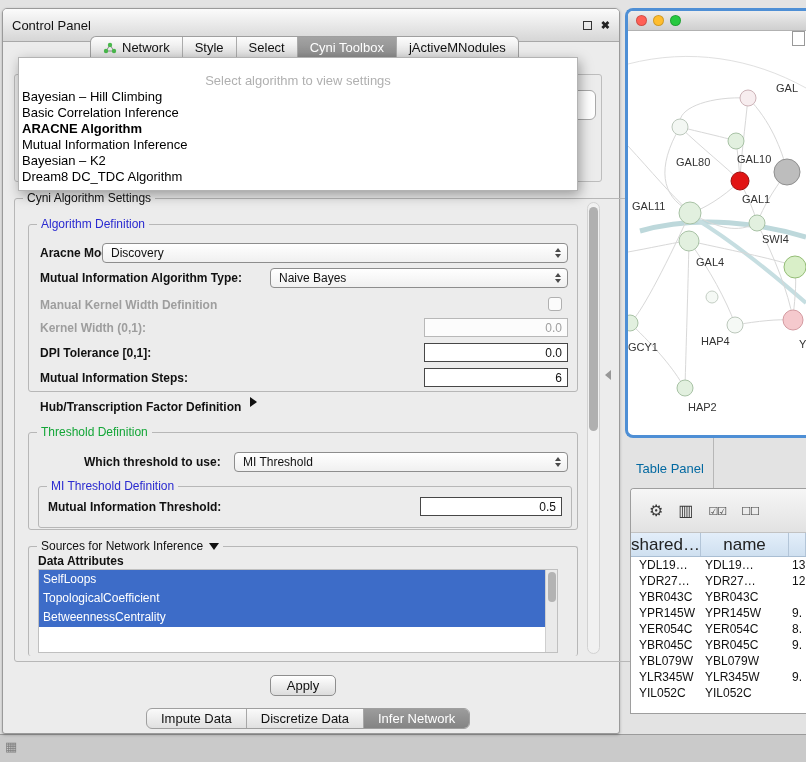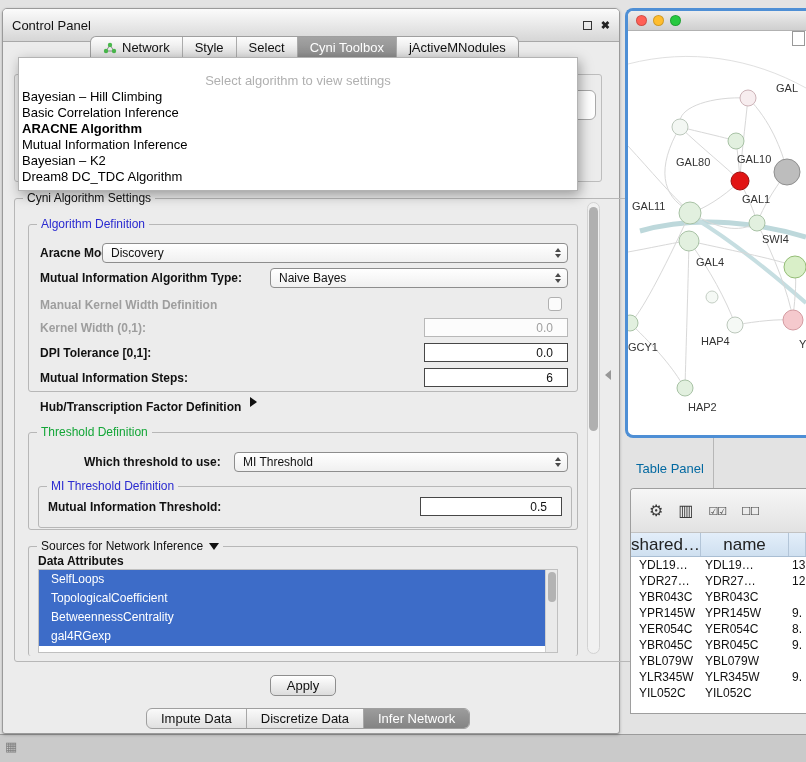--- a/index.html
+++ b/index.html
@@ -44,31 +44,31 @@
   .flabel{font-weight:bold;line-height:20px;white-space:nowrap}
   .flabel.disabled{color:#9e9e9e}
 
   .combo{height:20px;display:flex;align-items:center;background:linear-gradient(#ffffff,#f0f0f0);border:1px solid #8d8d8d;border-radius:4px;padding-left:8px}
   .combo-value{font-size:12px;color:#111}
   .combo-arrows{margin-left:auto;display:flex;flex-direction:column;gap:2px;padding-right:6px}
   .combo-arrows i{display:block;width:0;height:0;border-left:3.5px solid transparent;border-right:3.5px solid transparent}
   .combo-arrows i.up{border-bottom:4px solid #4a4a4a}
   .combo-arrows i.down{border-top:4px solid #4a4a4a}
 
-  .tfield{height:19px;background:#fff;border:1px solid #474747;text-align:right;padding:2px 14px;font-size:12px;color:#111}
+  .tfield{height:19px;background:#fff;border:1px solid #474747;text-align:right;padding:2px 5px;font-size:12px;color:#111}
   .tfield.disabled{border:1px solid #b8b8b8;color:#a0a0a0;background:#fcfcfc}
   .checkbox{width:14px;height:14px;border:1px solid #b0b0b0;border-radius:3px;background:#fbfbfb}
 
   .hub-row{display:flex;align-items:flex-start;gap:9px}
   .tri-right{display:inline-block;width:0;height:0;border-top:5px solid transparent;border-bottom:5px solid transparent;border-left:7px solid #111}
   .tri-down{display:inline-block;width:0;height:0;border-left:5px solid transparent;border-right:5px solid transparent;border-top:7px solid #111;margin-left:6px;vertical-align:middle}
 
   
   .attr-list{background:#fff;border:1px solid #c0c0c0;overflow:hidden}
-  .attr-item{height:19px;line-height:19px;background:#3d6cc8;color:#fff;font-size:12px;padding-left:12px;margin-right:12px}
+  .attr-item{height:19px;line-height:19px;background:#3d6cc8;color:#fff;font-size:12px;padding-left:4px;margin-right:12px}
   .list-scrollbar{position:absolute;right:0;top:0;width:12px;height:100%;background:#eaeaea;border-left:1px solid #cfcfcf}
   .list-thumb{position:absolute;left:1.5px;top:2px;width:8px;height:30px;background:#b3b3b3;border-radius:4px}
 
   
   .v-scrollbar{left:587px;top:202px;width:13px;height:452px;background:#f1f1f1;border:1px solid #d2d2d2;border-radius:7px}
   .v-thumb{position:absolute;left:1px;top:4px;width:9px;height:224px;background:#b0b0b0;border-radius:5px}
 
   
   .apply-btn{left:270px;top:675px;width:66px;height:21px;background:linear-gradient(#ffffff,#dcdcdc);border:1px solid #8e8e8e;border-radius:5px;font-size:13px;display:flex;align-items:center;justify-content:center}
   .bottom-tabs{left:146px;top:708px;height:21px;display:flex;border:1px solid #9f9f9f;border-radius:6px;overflow:hidden;background:linear-gradient(#fafafa,#e0e0e0)}
@@ -225,21 +225,20 @@
   <span class="gtitle"><span>Sources for Network Inference</span><span class="tri-down"></span></span>
 </div>
 <div class="abs flabel" style="left:38px;top:551px">Data Attributes</div>
 <div class="abs attr-list" style="left:38px;top:569px;width:520px;height:84px">
   <div class="list-scrollbar">
       <div class="list-thumb"></div>
     </div>
 <div class="attr-item">SelfLoops</div>
     <div class="attr-item">TopologicalCoefficient</div>
     <div class="attr-item">BetweennessCentrality</div>
-    <div class="attr-item">gal4RGexp</div>
   </div>
 
 <div class="abs apply-btn">Apply</div>
 <div class="abs bottom-tabs">
   <div class="b-tab">
       <span>Impute Data</span>
     </div>
   <div class="b-tab">
       <span>Discretize Data</span>
     </div>

